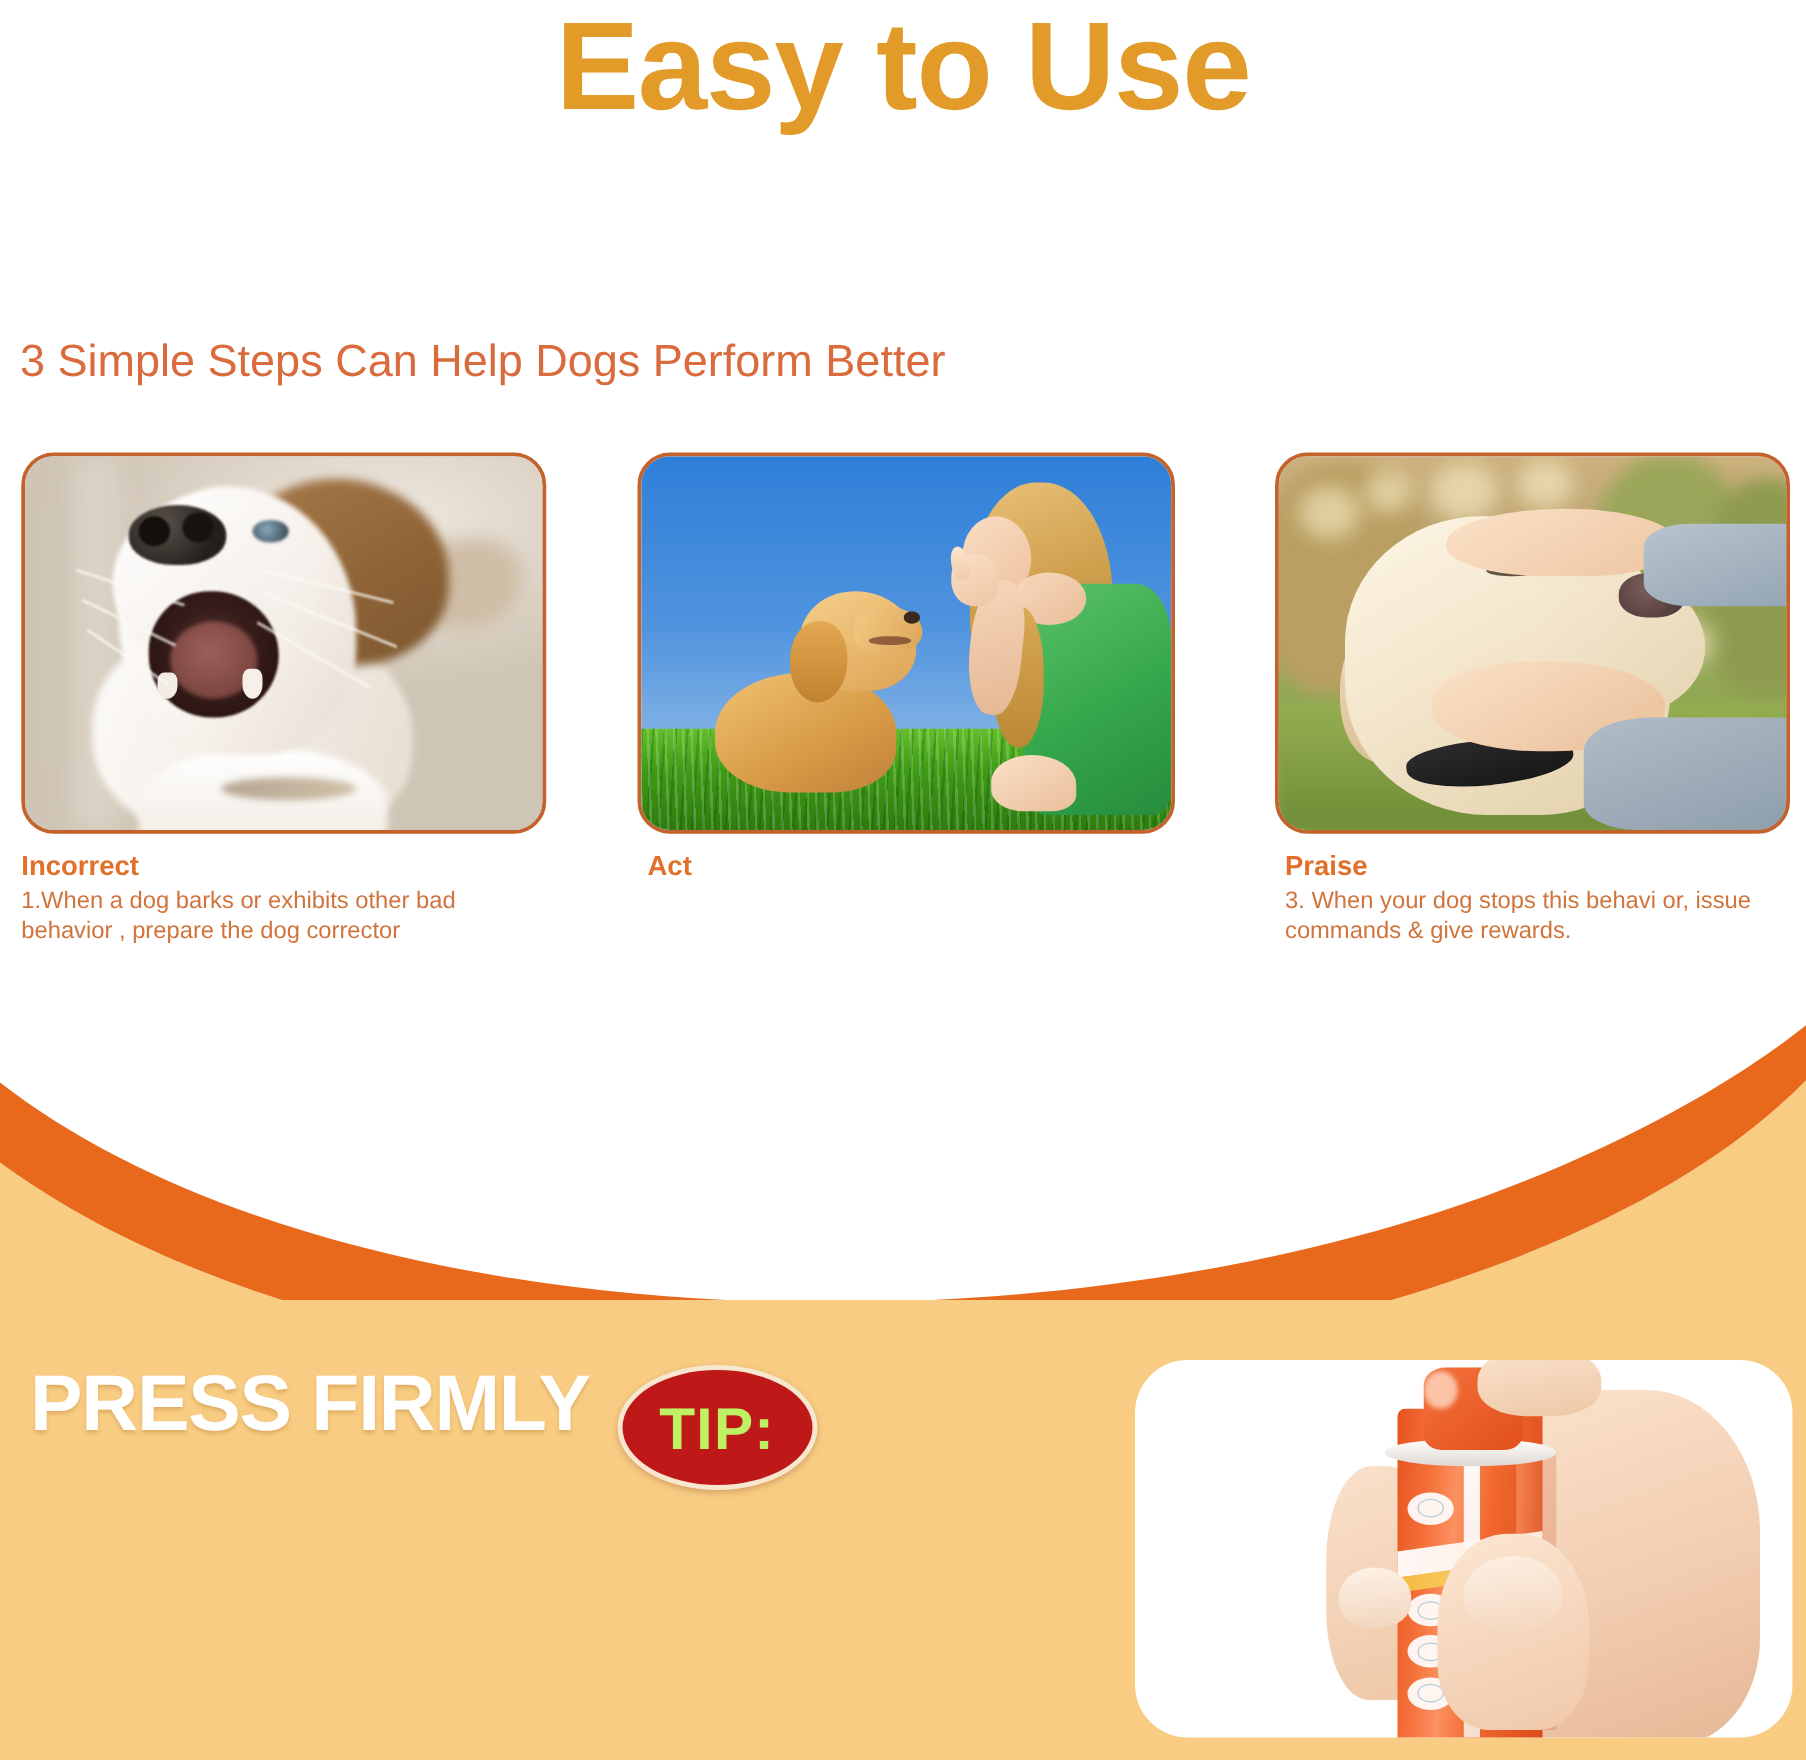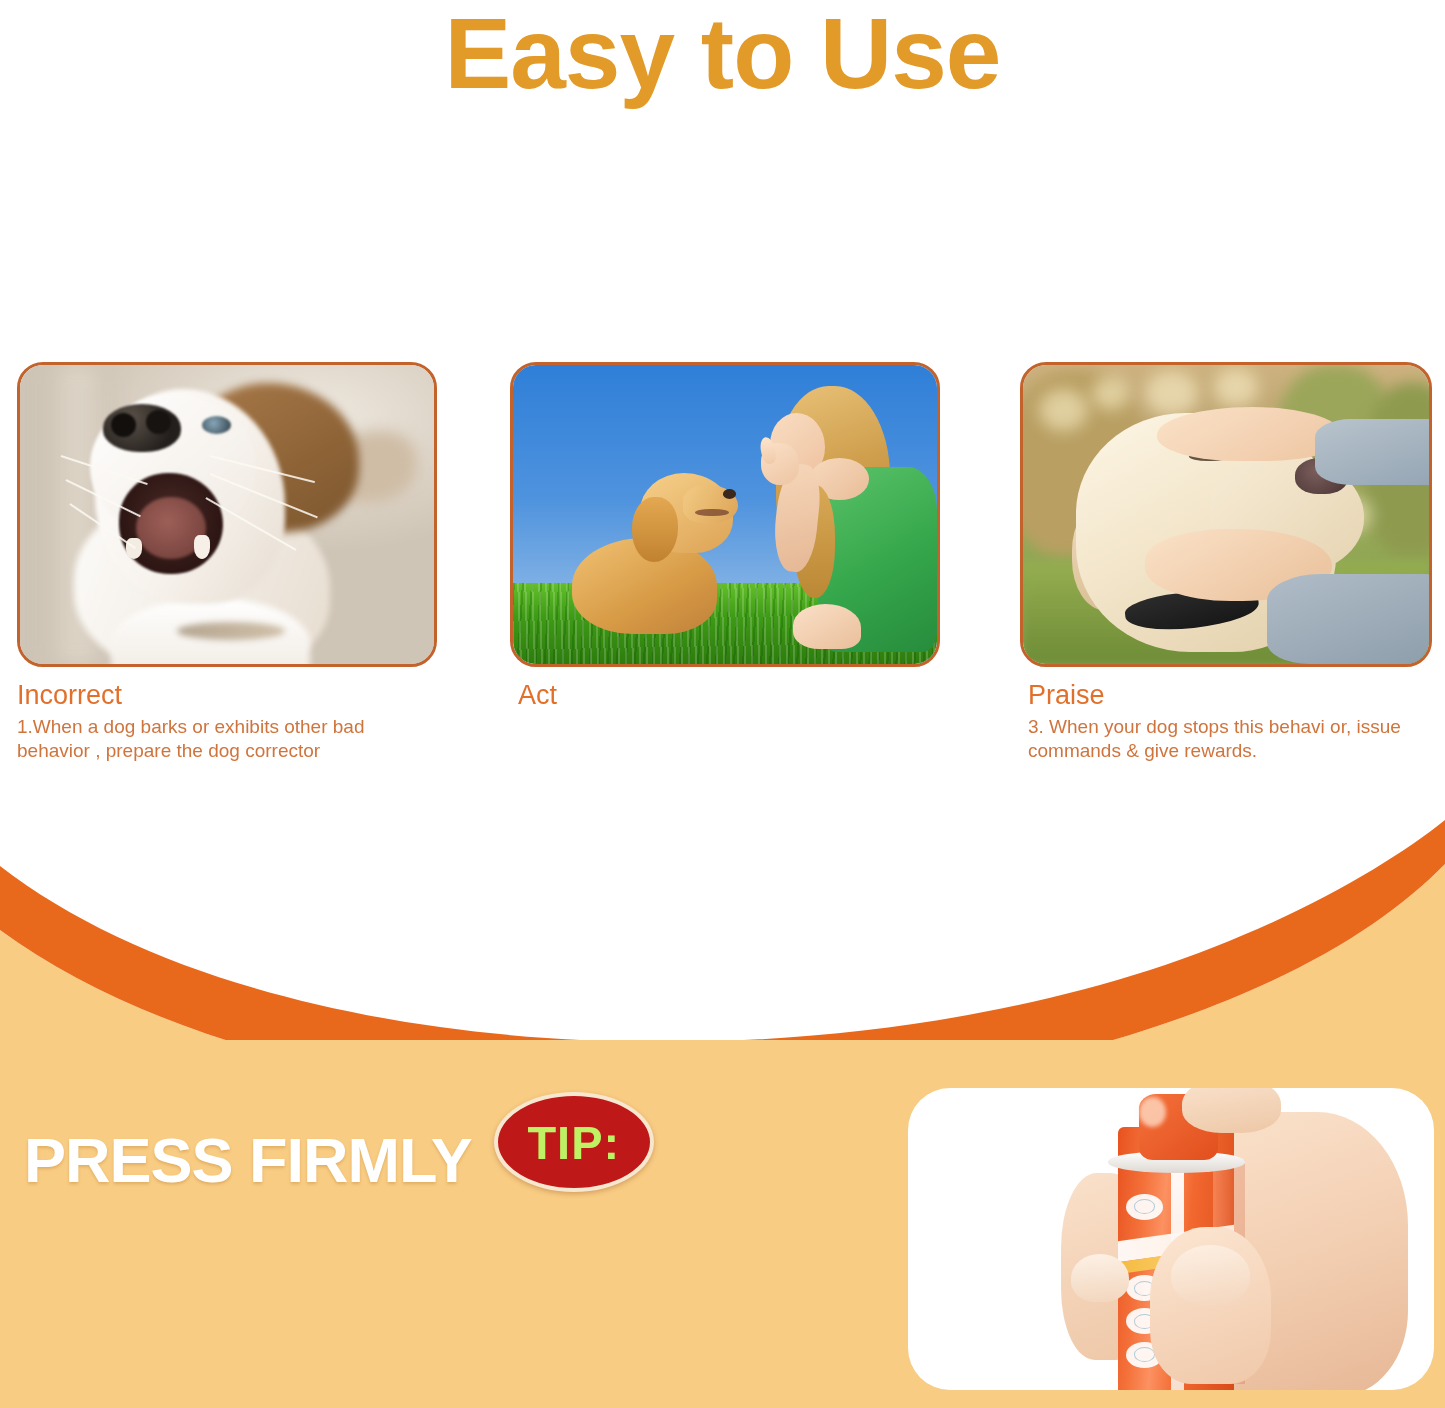--- a/index.html
+++ b/index.html
@@ -45,22 +45,22 @@
     border-radius:26px;
     overflow:hidden;
     position:relative;
     box-sizing:border-box;
     background:#ddd;
   }
   .photo-inner{position:absolute;inset:0;overflow:hidden;border-radius:22px;}
 
   .step-head{
     margin-top:14px;
-    font-size:27px;
-    font-weight:normal;
+    font-size:22px;
+    font-weight:bold;
     color:#E2702A;
     line-height:1.1;
   }
   .step.s1 .step-head,.step.s2 .step-head{margin-left:8px;}
   .step-body{
     margin-top:4px;
     font-size:19px;
     color:#D0743D;
     line-height:1.26;
     font-weight:400;
@@ -169,21 +169,21 @@
   .divider{position:absolute;left:0;top:820px;width:1445px;height:290px;overflow:hidden;}
   .divider svg{display:block;}
 
   
   .bottom{
     position:absolute;left:0;top:1040px;width:1445px;height:368px;
     background:#F8CC83;
   }
   .press-row{
     position:absolute;left:24px;top:52px;
-    display:flex;align-items:flex-end;gap:22px;
+    display:flex;align-items:flex-start;gap:22px;
   }
   .press-title{
     font-size:63px;font-weight:bold;color:#ffffff;letter-spacing:-1px;
     line-height:1;
     text-shadow:0 2px 3px rgba(180,120,40,.35);
     white-space:nowrap;
   }
   .tip-badge{
     width:152px;height:92px;border-radius:50%;
     background:#BE1818;
@@ -243,20 +243,21 @@
   
   .nosel{user-select:none;}
 </style>
 </head>
 <body>
 
 <div class="page">
 
   <div class="hero-title nosel">Easy to Use</div>
 
+  <div class="subtitle nosel">3 Simple Steps Can Help Dogs Perform Better</div>
 
   <div class="steps">
 
     <div class="step s0">
       <div class="photo">
         <div class="photo-inner">
           <div class="p1">
             <div class="blurcol"></div>
             <div class="body"></div>
             <div class="chest"></div>

